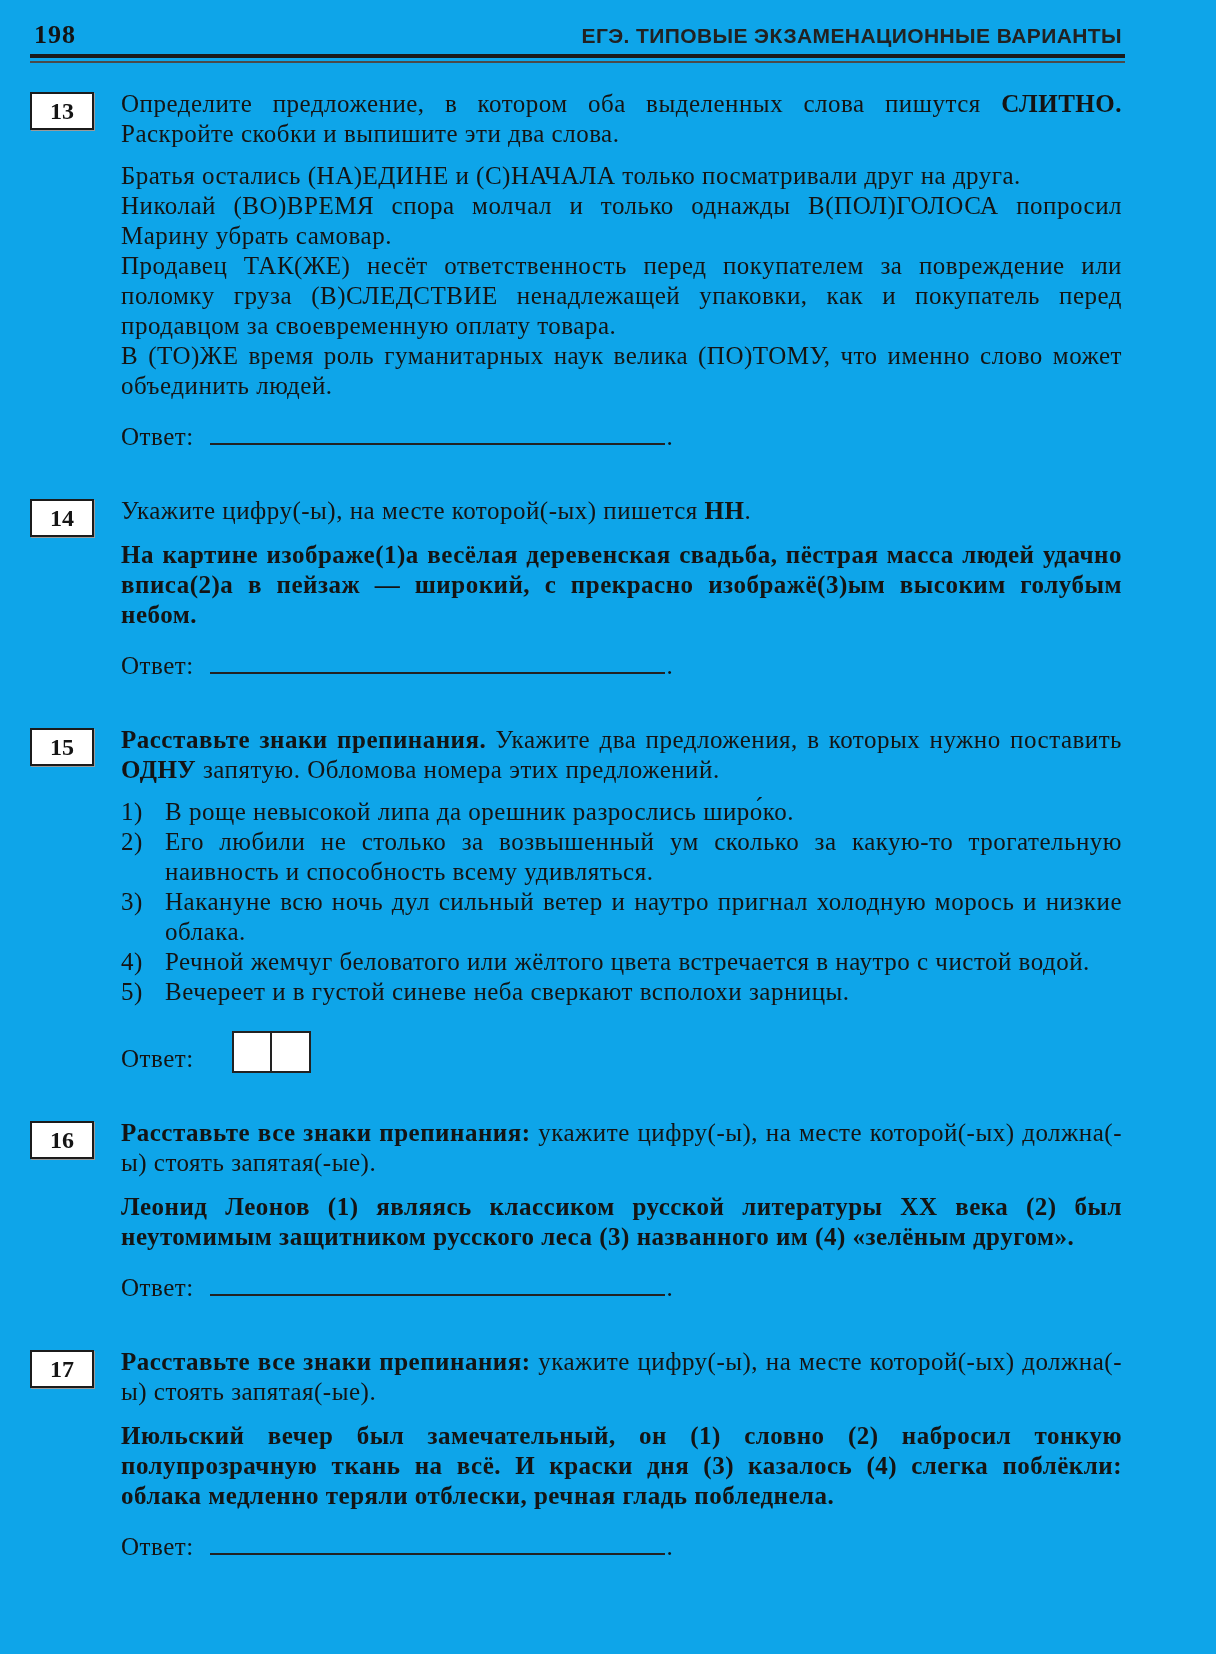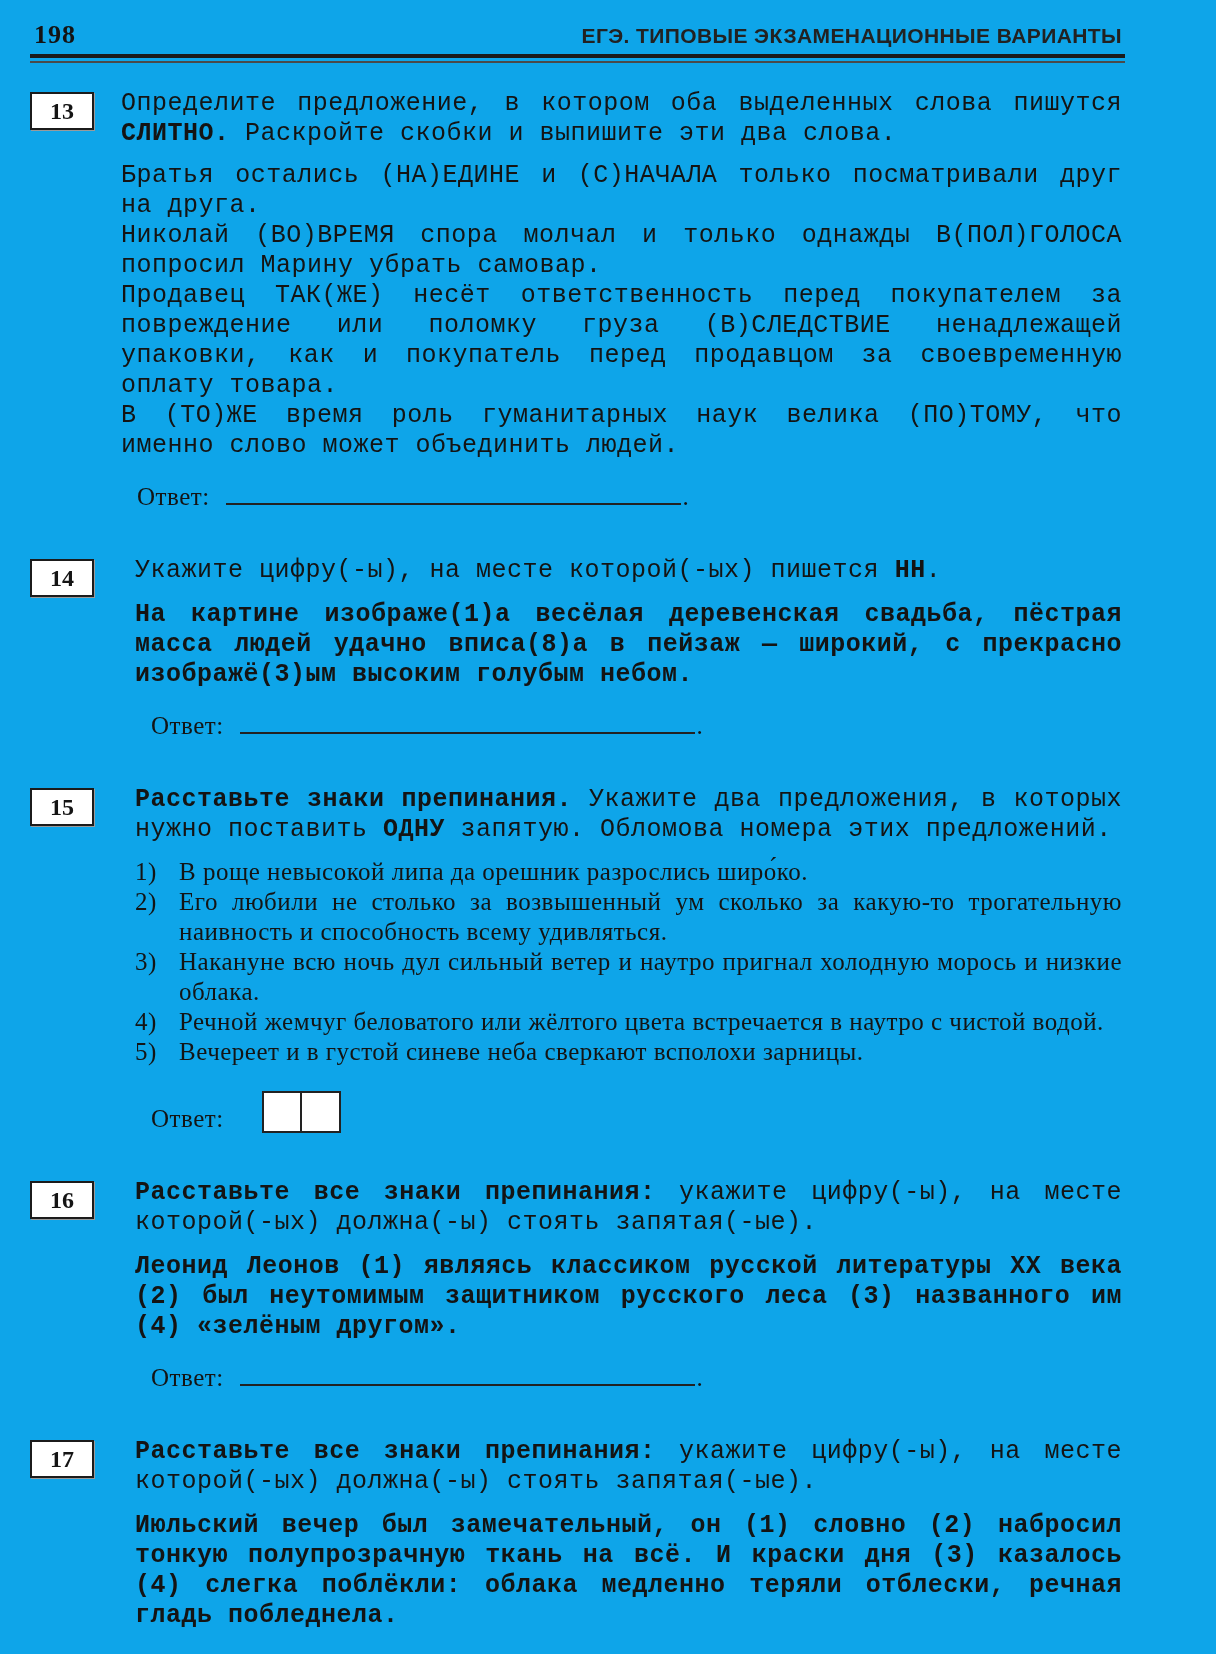--- a/index.html
+++ b/index.html
@@ -24,51 +24,50 @@
     padding-bottom:2px;
   }
   .header-rule{
     margin:4px 91px 0 30px;
     height:3px;
     border-top:4px solid #1b1b1b;
     border-bottom:2px solid #4a4a4a;
   }
   
   .task{display:flex;margin:26px 94px 0 30px;}
-  .task + .task{margin-top:44px;gap:14px;}
+  .task + .task{margin-top:44px;}
   .tasknum{
     flex:none;
     width:60px;height:34px;
     border:2.5px solid #1b1b1b;
     display:flex;align-items:center;justify-content:center;
     font-size:24px;font-weight:bold;
     margin-top:3px;margin-right:27px;
     box-shadow:1px 1px 0 #9a9a9a;
     background:#fff;
   }
   .taskbody{
     flex:1;
     font-size:25px;line-height:30px;letter-spacing:.5px;
     text-align:justify;
   }
-  .taskbody p{margin:0;font-family:Liberation Mono, monospace;}
+  .taskbody p{margin:0;}
   .instr{margin-bottom:12px !important;}
   .b{font-weight:bold;}
   .boldsent{font-weight:bold;margin-top:14px !important;}
   .sent{margin:0;}
   
   .item{display:flex;margin:0;}
   .item-n{flex:none;width:44px;}
   .item-t{flex:1;text-align:justify;}
   
   .answer{
     display:flex;align-items:baseline;
     margin-top:18px;
     text-align:left;
-    margin-left:16px;
   }
   .alabel{flex:none;}
   .blank{
     display:inline-block;
     width:455px;height:24px;
     border-bottom:2.5px solid #222;
     margin-left:16px;
   }
   .aperiod{margin-left:2px;}
   .cells{display:flex;margin-left:38px;position:relative;top:6px;}
@@ -121,21 +120,21 @@
       </div>
     </div>
   </section>
 
   <section class="task">
     <div class="tasknum">
       <span>14</span>
     </div>
     <div class="taskbody">
       <p class="instr"><span>Укажите цифру(-ы), на месте которой(-ых) пишется </span><span class="b">НН</span><span>.</span></p>
-      <p class="boldsent">На картине изображе(1)а весёлая деревенская свадьба, пёстрая масса людей удачно вписа(8)а в пейзаж — широкий, с прекрасно изображё(3)ым высоким голубым небом.</p>
+      <p class="boldsent">На картине изображе(1)а весёлая деревенская свадьба, пёстрая масса людей удачно вписа(2)а в пейзаж — широкий, с прекрасно изображё(3)ым высоким голубым небом.</p>
       <div class="answer">
         <span class="alabel">Ответ:</span>
         <span class="blank"></span>
         <span class="aperiod">.</span>
       </div>
     </div>
   </section>
 
   <section class="task">
     <div class="tasknum">

